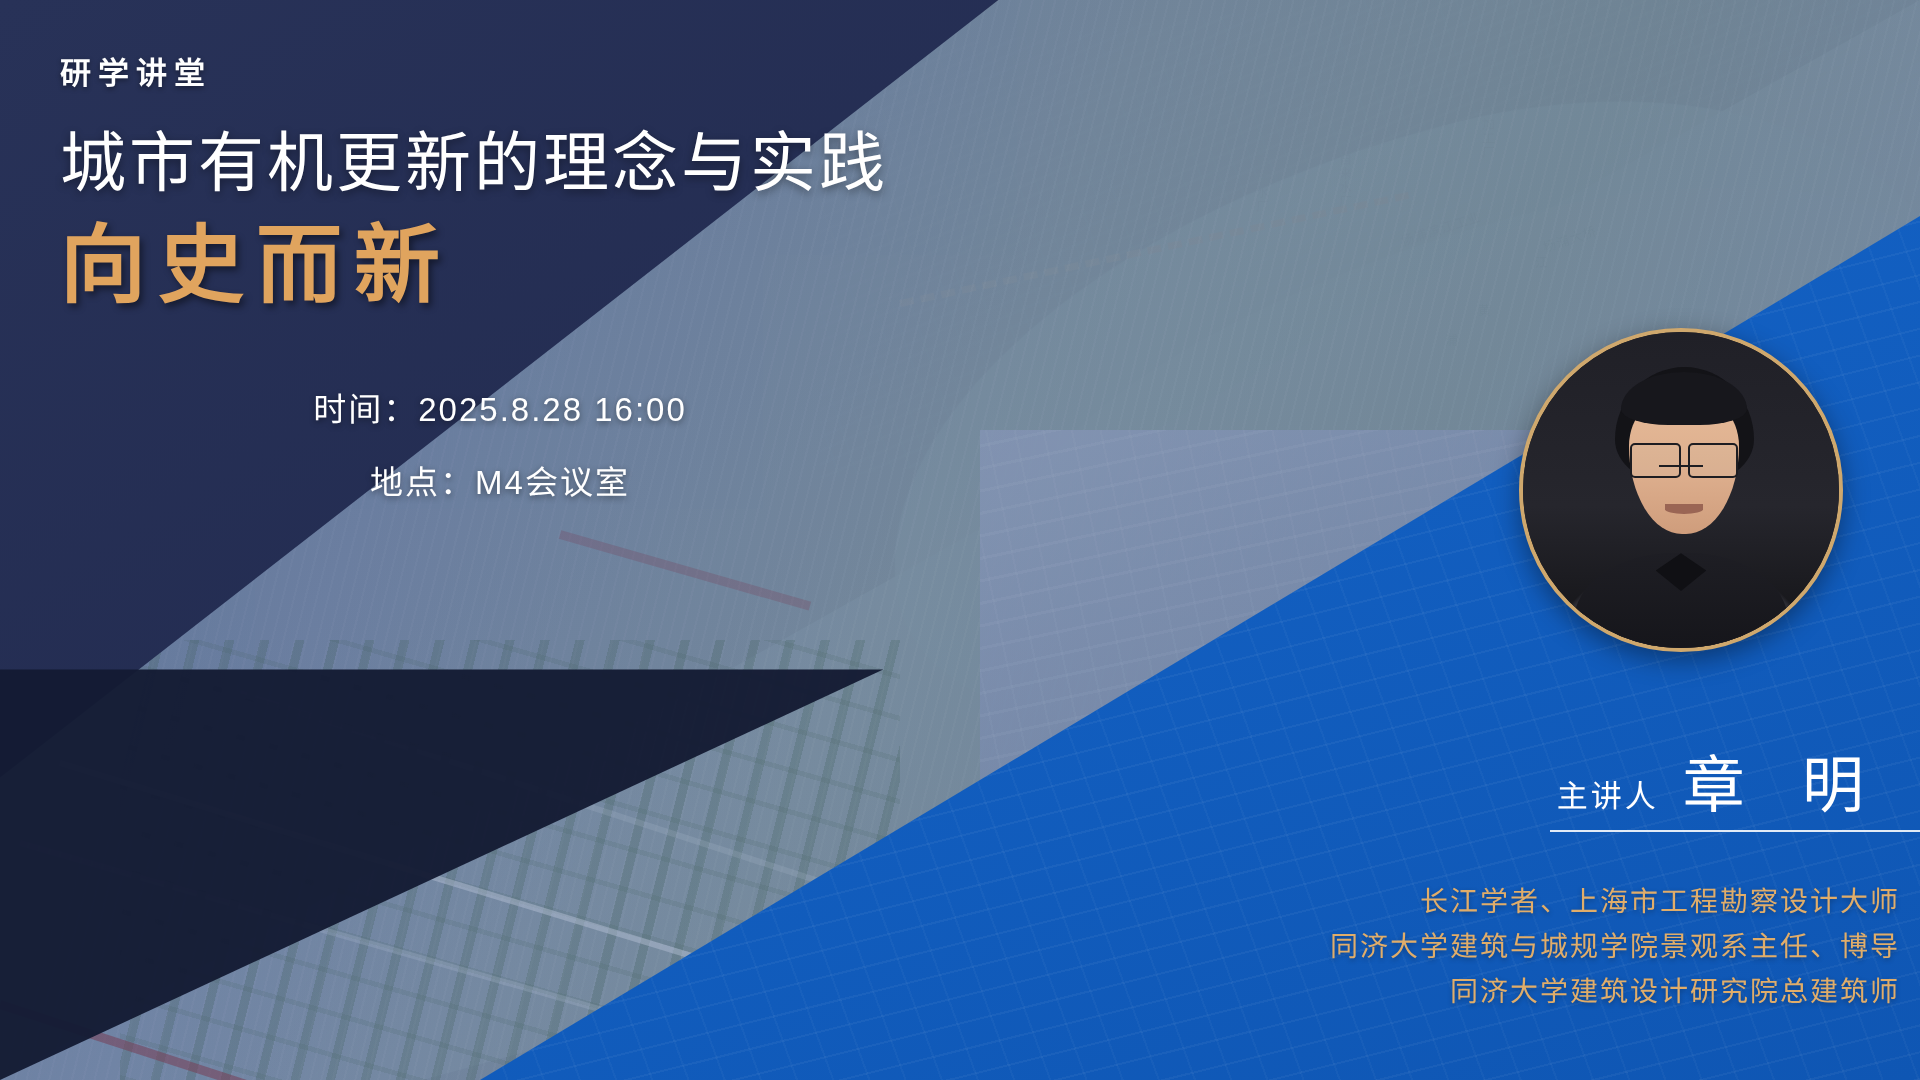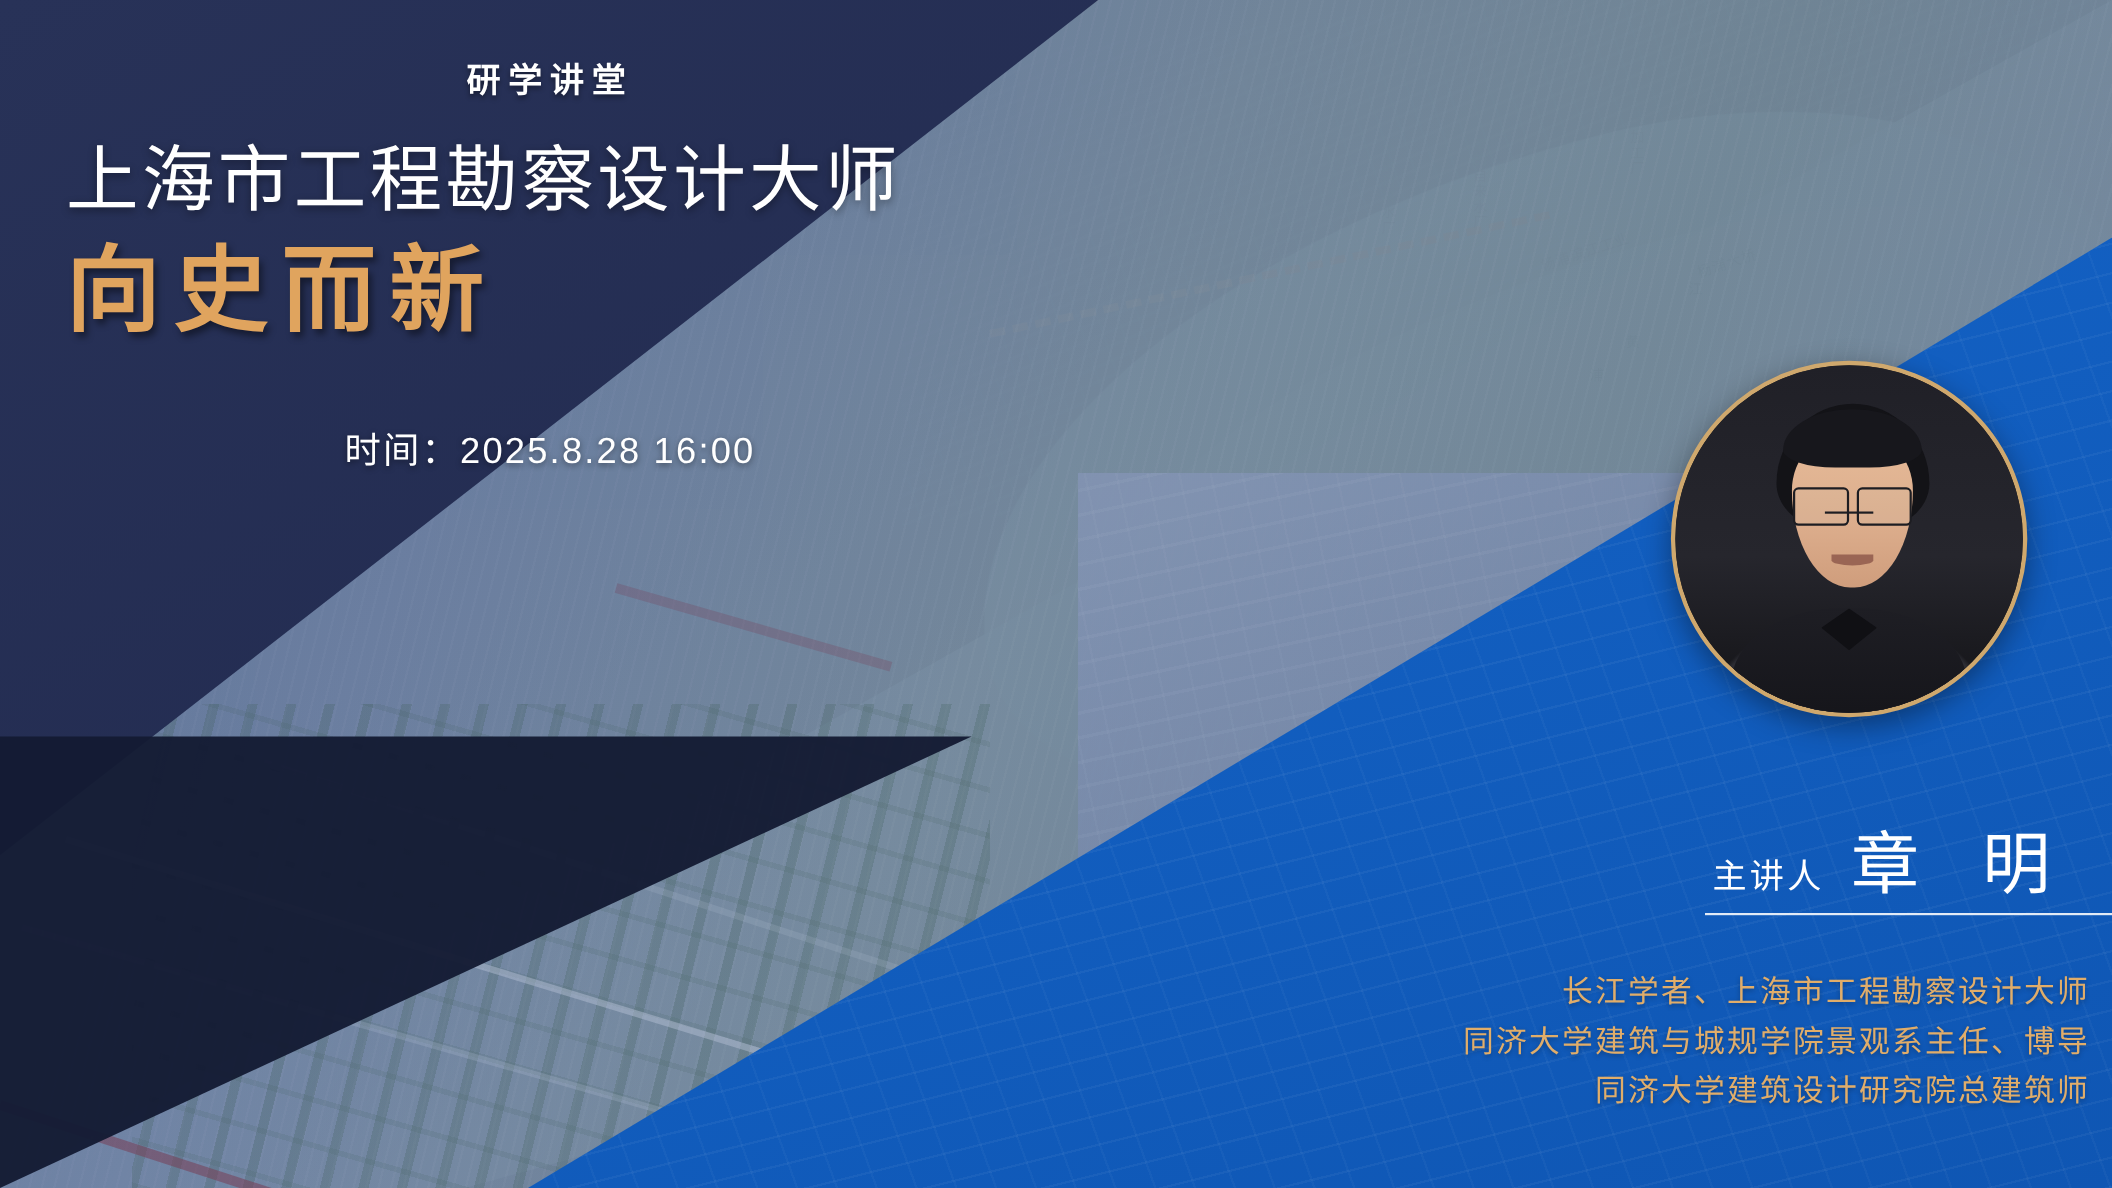--- a/index.html
+++ b/index.html
@@ -189,21 +189,20 @@
     width: 880px;
   }
 
   .kicker {
     font-size: 31px;
     font-weight: 700;
     color: #ffffff;
     letter-spacing: 7px;
     margin: 18px 0 0 0;
     text-shadow: 0 2px 5px rgba(0,0,0,.42);
-    text-align: center;
   }
 
   .title-main {
     font-size: 66px;
     font-weight: 400;
     color: #ffffff;
     letter-spacing: 3px;
     line-height: 1.05;
     margin: 36px 0 0 0;
     white-space: nowrap;
@@ -401,26 +400,27 @@
   <div class="photo-right"></div>
 
   <div class="layer blue-veil"></div>
   <div class="layer navy-wedge"></div>
   <div class="layer navy-wedge-2"></div>
   <div class="layer blue-wedge"></div>
 
   <div class="left-col">
     <div class="kicker">研学讲堂</div>
 
-    <h1 class="title-main">上海市工程勘察设计大师</h1>
+    <h1 class="title-main">城市有机更新的理念与实践</h1>
 
     <h2 class="title-sub">向史而新</h2>
 
     <div class="meta">
       <div class="meta-line">时间：2025.8.28  16:00</div>
+      <div class="meta-line">地点：M4会议室</div>
     </div>
   </div>
 
   <div class="portrait">
     <div class="portrait-photo">
       <div class="p-body"></div>
       <div class="p-collar"></div>
       <div class="p-hair"></div>
       <div class="p-face"></div>
       <div class="p-fringe"></div>

